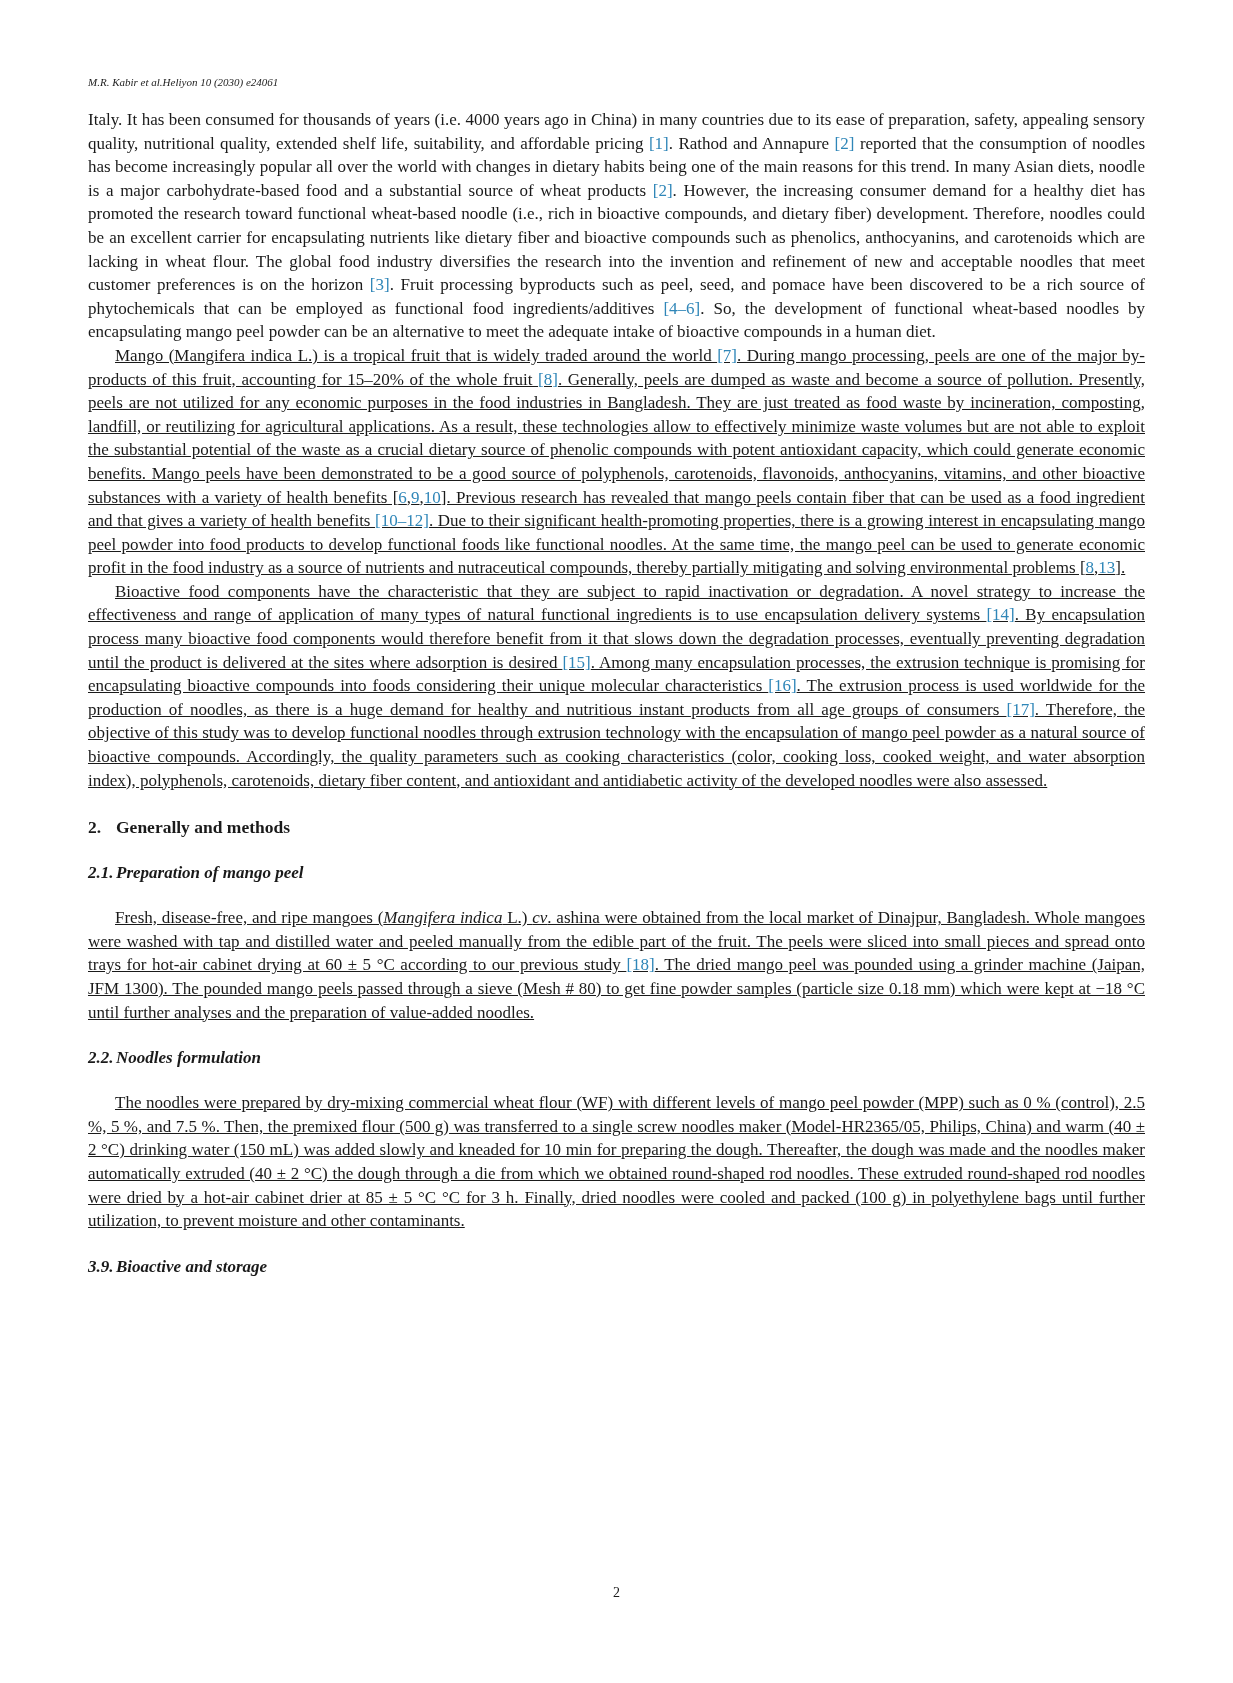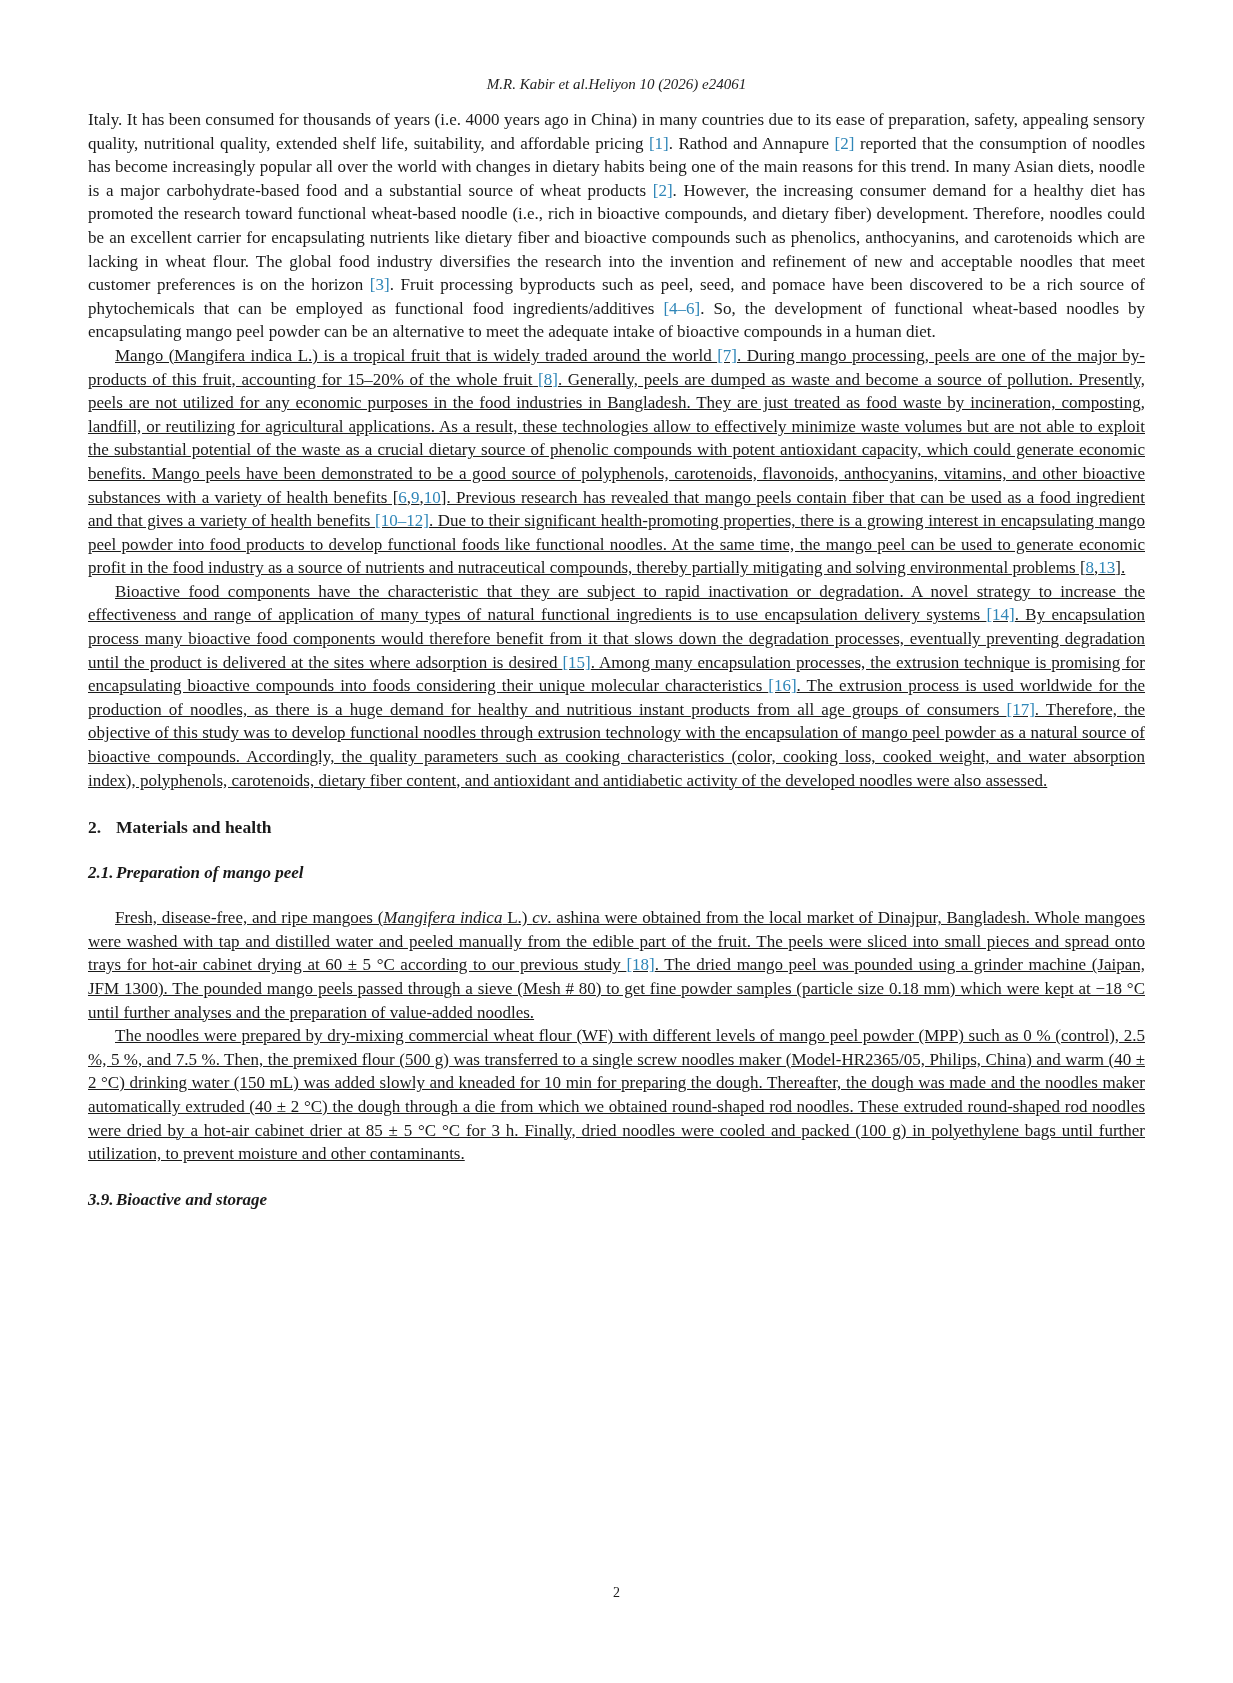--- a/index.html
+++ b/index.html
@@ -9,23 +9,23 @@
       position: relative;
       font-family: "Liberation Serif", "DejaVu Serif", serif;
       color: #1a1a1a;
     }
     .running-head {
       position: absolute;
       top: 76px;
       left: 88px;
       right: 88px;
       display: flex;
-      justify-content: center;
+      justify-content: flex-start;
       font-style: italic;
-      font-size: 15px;
+      font-size: 11px;
       color: #222;
     }
     .content {
       position: absolute;
       top: 108px;
       left: 88px;
       width: 1057px;
       font-size: 17px;
       line-height: 23.6px;
       text-align: justify;
@@ -58,37 +58,38 @@
       text-align: center;
       font-size: 14px;
     }
     em { font-style: italic; }
   </style>
 </head>
 <body>
 
 <div class="running-head">
   <span>M.R. Kabir et al.</span>
-  <span>Heliyon 10 (2026) e24061</span>
+  <span>Heliyon 10 (2030) e24061</span>
 </div>
 
 <div class="content">
 
   <p class="first-cont"><span>Italy. It has been consumed for thousands of years (i.e. 4000 years ago in China) in many countries due to its ease of preparation, safety, appealing sensory quality, nutritional quality, extended shelf life, suitability, and affordable pricing </span><a class="cite">[1]</a><span>. Rathod and Annapure </span><a class="cite">[2]</a><span> reported that the consumption of noodles has become increasingly popular all over the world with changes in dietary habits being one of the main reasons for this trend. In many Asian diets, noodle is a major carbohydrate-based food and a substantial source of wheat products </span><a class="cite">[2]</a><span>. However, the increasing consumer demand for a healthy diet has promoted the research toward functional wheat-based noodle (i.e., rich in bioactive compounds, and dietary fiber) development. Therefore, noodles could be an excellent carrier for encapsulating nutrients like dietary fiber and bioactive compounds such as phenolics, anthocyanins, and carotenoids which are lacking in wheat flour. The global food industry diversifies the research into the invention and refinement of new and acceptable noodles that meet customer preferences is on the horizon </span><a class="cite">[3]</a><span>. Fruit processing byproducts such as peel, seed, and pomace have been discovered to be a rich source of phytochemicals that can be employed as functional food ingredients/additives </span><a class="cite">[4–6]</a><span>. So, the development of functional wheat-based noodles by encapsulating mango peel powder can be an alternative to meet the adequate intake of bioactive compounds in a human diet.</span></p>
 
   <p class="indent"><span>Mango (Mangifera indica L.) is a tropical fruit that is widely traded around the world </span><a class="cite">[7]</a><span>. During mango processing, peels are one of the major by-products of this fruit, accounting for 15–20% of the whole fruit </span><a class="cite">[8]</a><span>. Generally, peels are dumped as waste and become a source of pollution. Presently, peels are not utilized for any economic purposes in the food industries in Bangladesh. They are just treated as food waste by incineration, composting, landfill, or reutilizing for agricultural applications. As a result, these technologies allow to effectively minimize waste volumes but are not able to exploit the substantial potential of the waste as a crucial dietary source of phenolic compounds with potent antioxidant capacity, which could generate economic benefits. Mango peels have been demon­strated to be a good source of polyphenols, carotenoids, flavonoids, anthocyanins, vitamins, and other bioactive substances with a variety of health benefits [</span><a class="cite">6</a><span>,</span><a class="cite">9</a><span>,</span><a class="cite">10</a><span>]. Previous research has revealed that mango peels contain fiber that can be used as a food ingredient and that gives a variety of health benefits </span><a class="cite">[10–12]</a><span>. Due to their significant health-promoting properties, there is a growing interest in encapsulating mango peel powder into food products to develop functional foods like functional noodles. At the same time, the mango peel can be used to generate economic profit in the food industry as a source of nutrients and nutraceutical compounds, thereby partially mitigating and solving environmental problems [</span><a class="cite">8</a><span>,</span><a class="cite">13</a><span>].</span></p>
 
   <p class="indent"><span>Bioactive food components have the characteristic that they are subject to rapid inactivation or degradation. A novel strategy to increase the effectiveness and range of application of many types of natural functional ingredients is to use encapsulation delivery systems </span><a class="cite">[14]</a><span>. By encapsulation process many bioactive food components would therefore benefit from it that slows down the degradation processes, eventually preventing degradation until the product is delivered at the sites where adsorption is desired </span><a class="cite">[15]</a><span>. Among many encapsulation processes, the extrusion technique is promising for encapsulating bioactive compounds into foods considering their unique molecular characteristics </span><a class="cite">[16]</a><span>. The extrusion process is used worldwide for the production of noodles, as there is a huge demand for healthy and nutritious instant products from all age groups of consumers </span><a class="cite">[17]</a><span>. Therefore, the objective of this study was to develop functional noodles through extrusion technology with the encapsulation of mango peel powder as a natural source of bioactive compounds. Accordingly, the quality parameters such as cooking characteristics (color, cooking loss, cooked weight, and water absorption index), polyphenols, carotenoids, dietary fiber content, and antioxidant and antidiabetic activity of the developed noodles were also assessed.</span></p>
 
-  <h2 class="section"><span class="num">2.</span><span>Materials and health</span></h2>
+  <h2 class="section"><span class="num">2.</span><span>Generally and methods</span></h2>
 
   <h3 class="subsection"><span class="num">2.1.</span><span>Preparation of mango peel</span></h3>
 
   <p class="indent"><span>Fresh, disease-free, and ripe mangoes (</span><em>Mangifera indica</em><span> L.) </span><em>cv</em><span>. ashina were obtained from the local market of Dinajpur, Bangladesh. Whole mangoes were washed with tap and distilled water and peeled manually from the edible part of the fruit. The peels were sliced into small pieces and spread onto trays for hot-air cabinet drying at 60 ± 5 °C according to our previous study </span><a class="cite">[18]</a><span>. The dried mango peel was pounded using a grinder machine (Jaipan, JFM 1300). The pounded mango peels passed through a sieve (Mesh # 80) to get fine powder samples (particle size 0.18 mm) which were kept at −18 °C until further analyses and the preparation of value-added noodles.</span></p>
 
+  <h3 class="subsection"><span class="num">2.2.</span><span>Noodles formulation</span></h3>
 
   <p class="indent">The noodles were prepared by dry-mixing commercial wheat flour (WF) with different levels of mango peel powder (MPP) such as 0 % (control), 2.5 %, 5 %, and 7.5 %. Then, the premixed flour (500 g) was transferred to a single screw noodles maker (Model-HR2365/05, Philips, China) and warm (40 ± 2 °C) drinking water (150 mL) was added slowly and kneaded for 10 min for preparing the dough. Thereafter, the dough was made and the noodles maker automatically extruded (40 ± 2 °C) the dough through a die from which we obtained round-shaped rod noodles. These extruded round-shaped rod noodles were dried by a hot-air cabinet drier at 85 ± 5 °C °C for 3 h. Finally, dried noodles were cooled and packed (100 g) in polyethylene bags until further utilization, to prevent moisture and other contaminants.</p>
 
   <h3 class="subsection"><span class="num">3.9.</span><span>Bioactive and storage</span></h3>
 
 
 </div>
 
 <div class="page-number">2</div>
 

